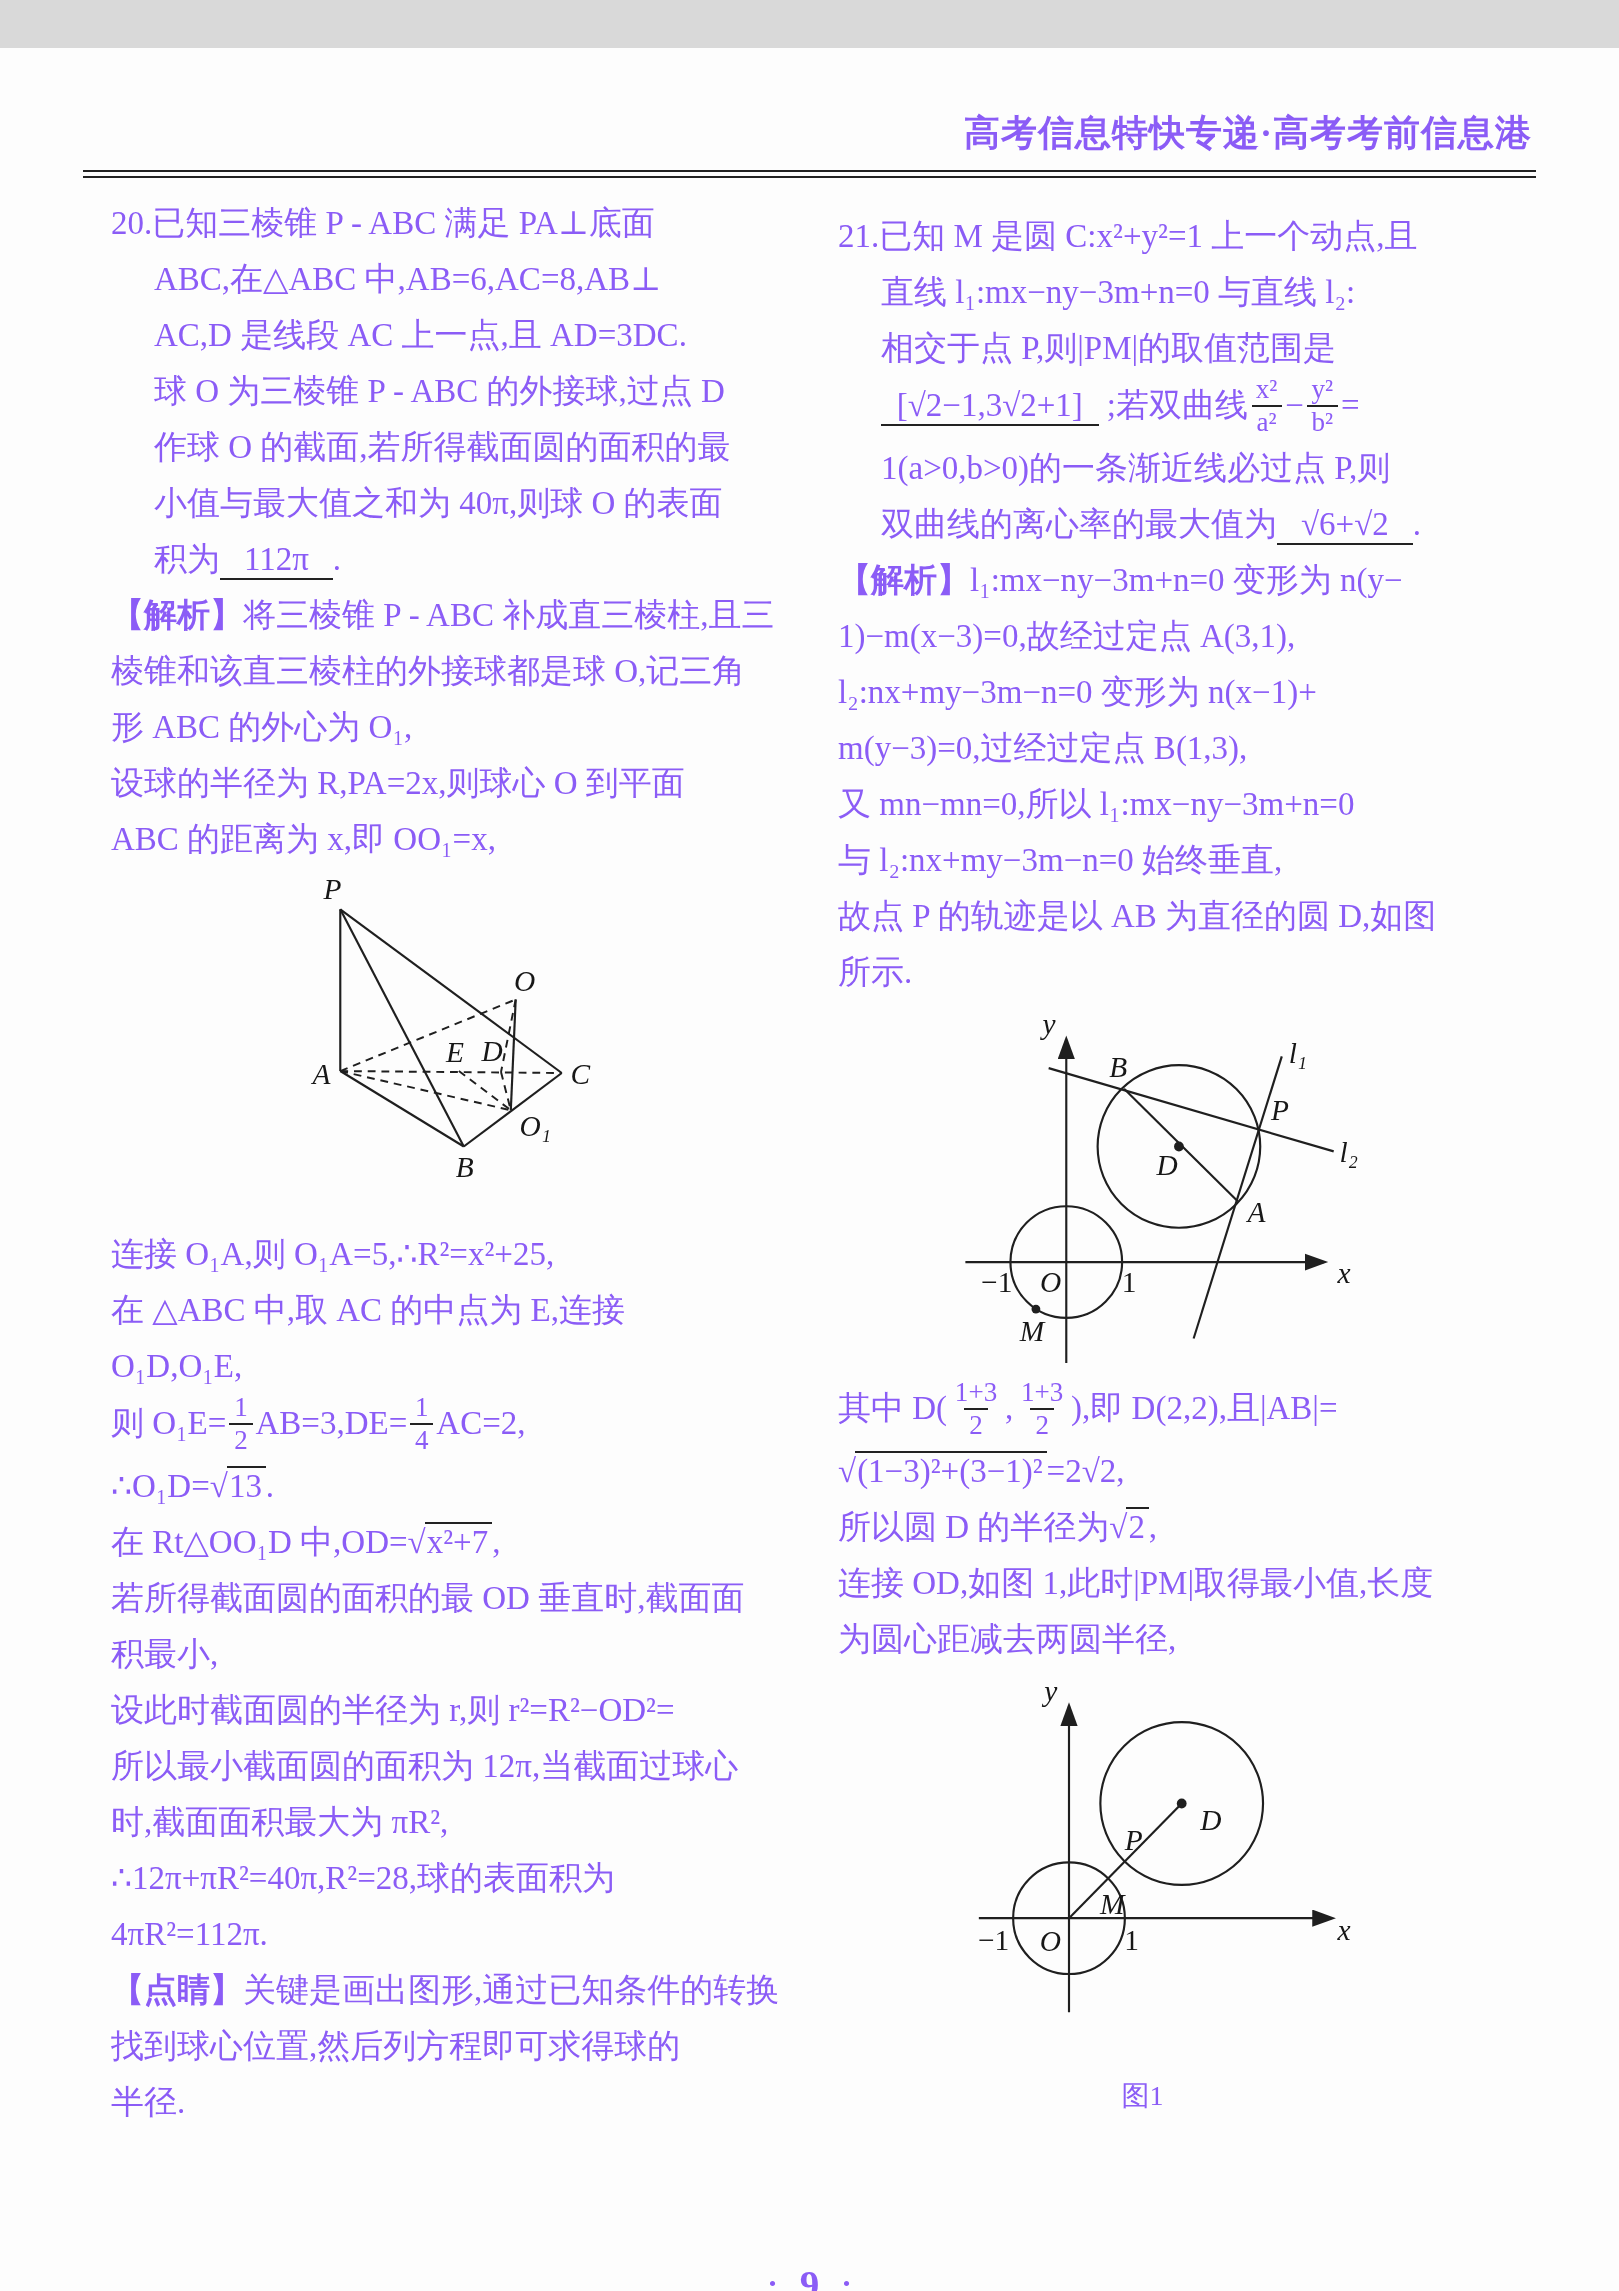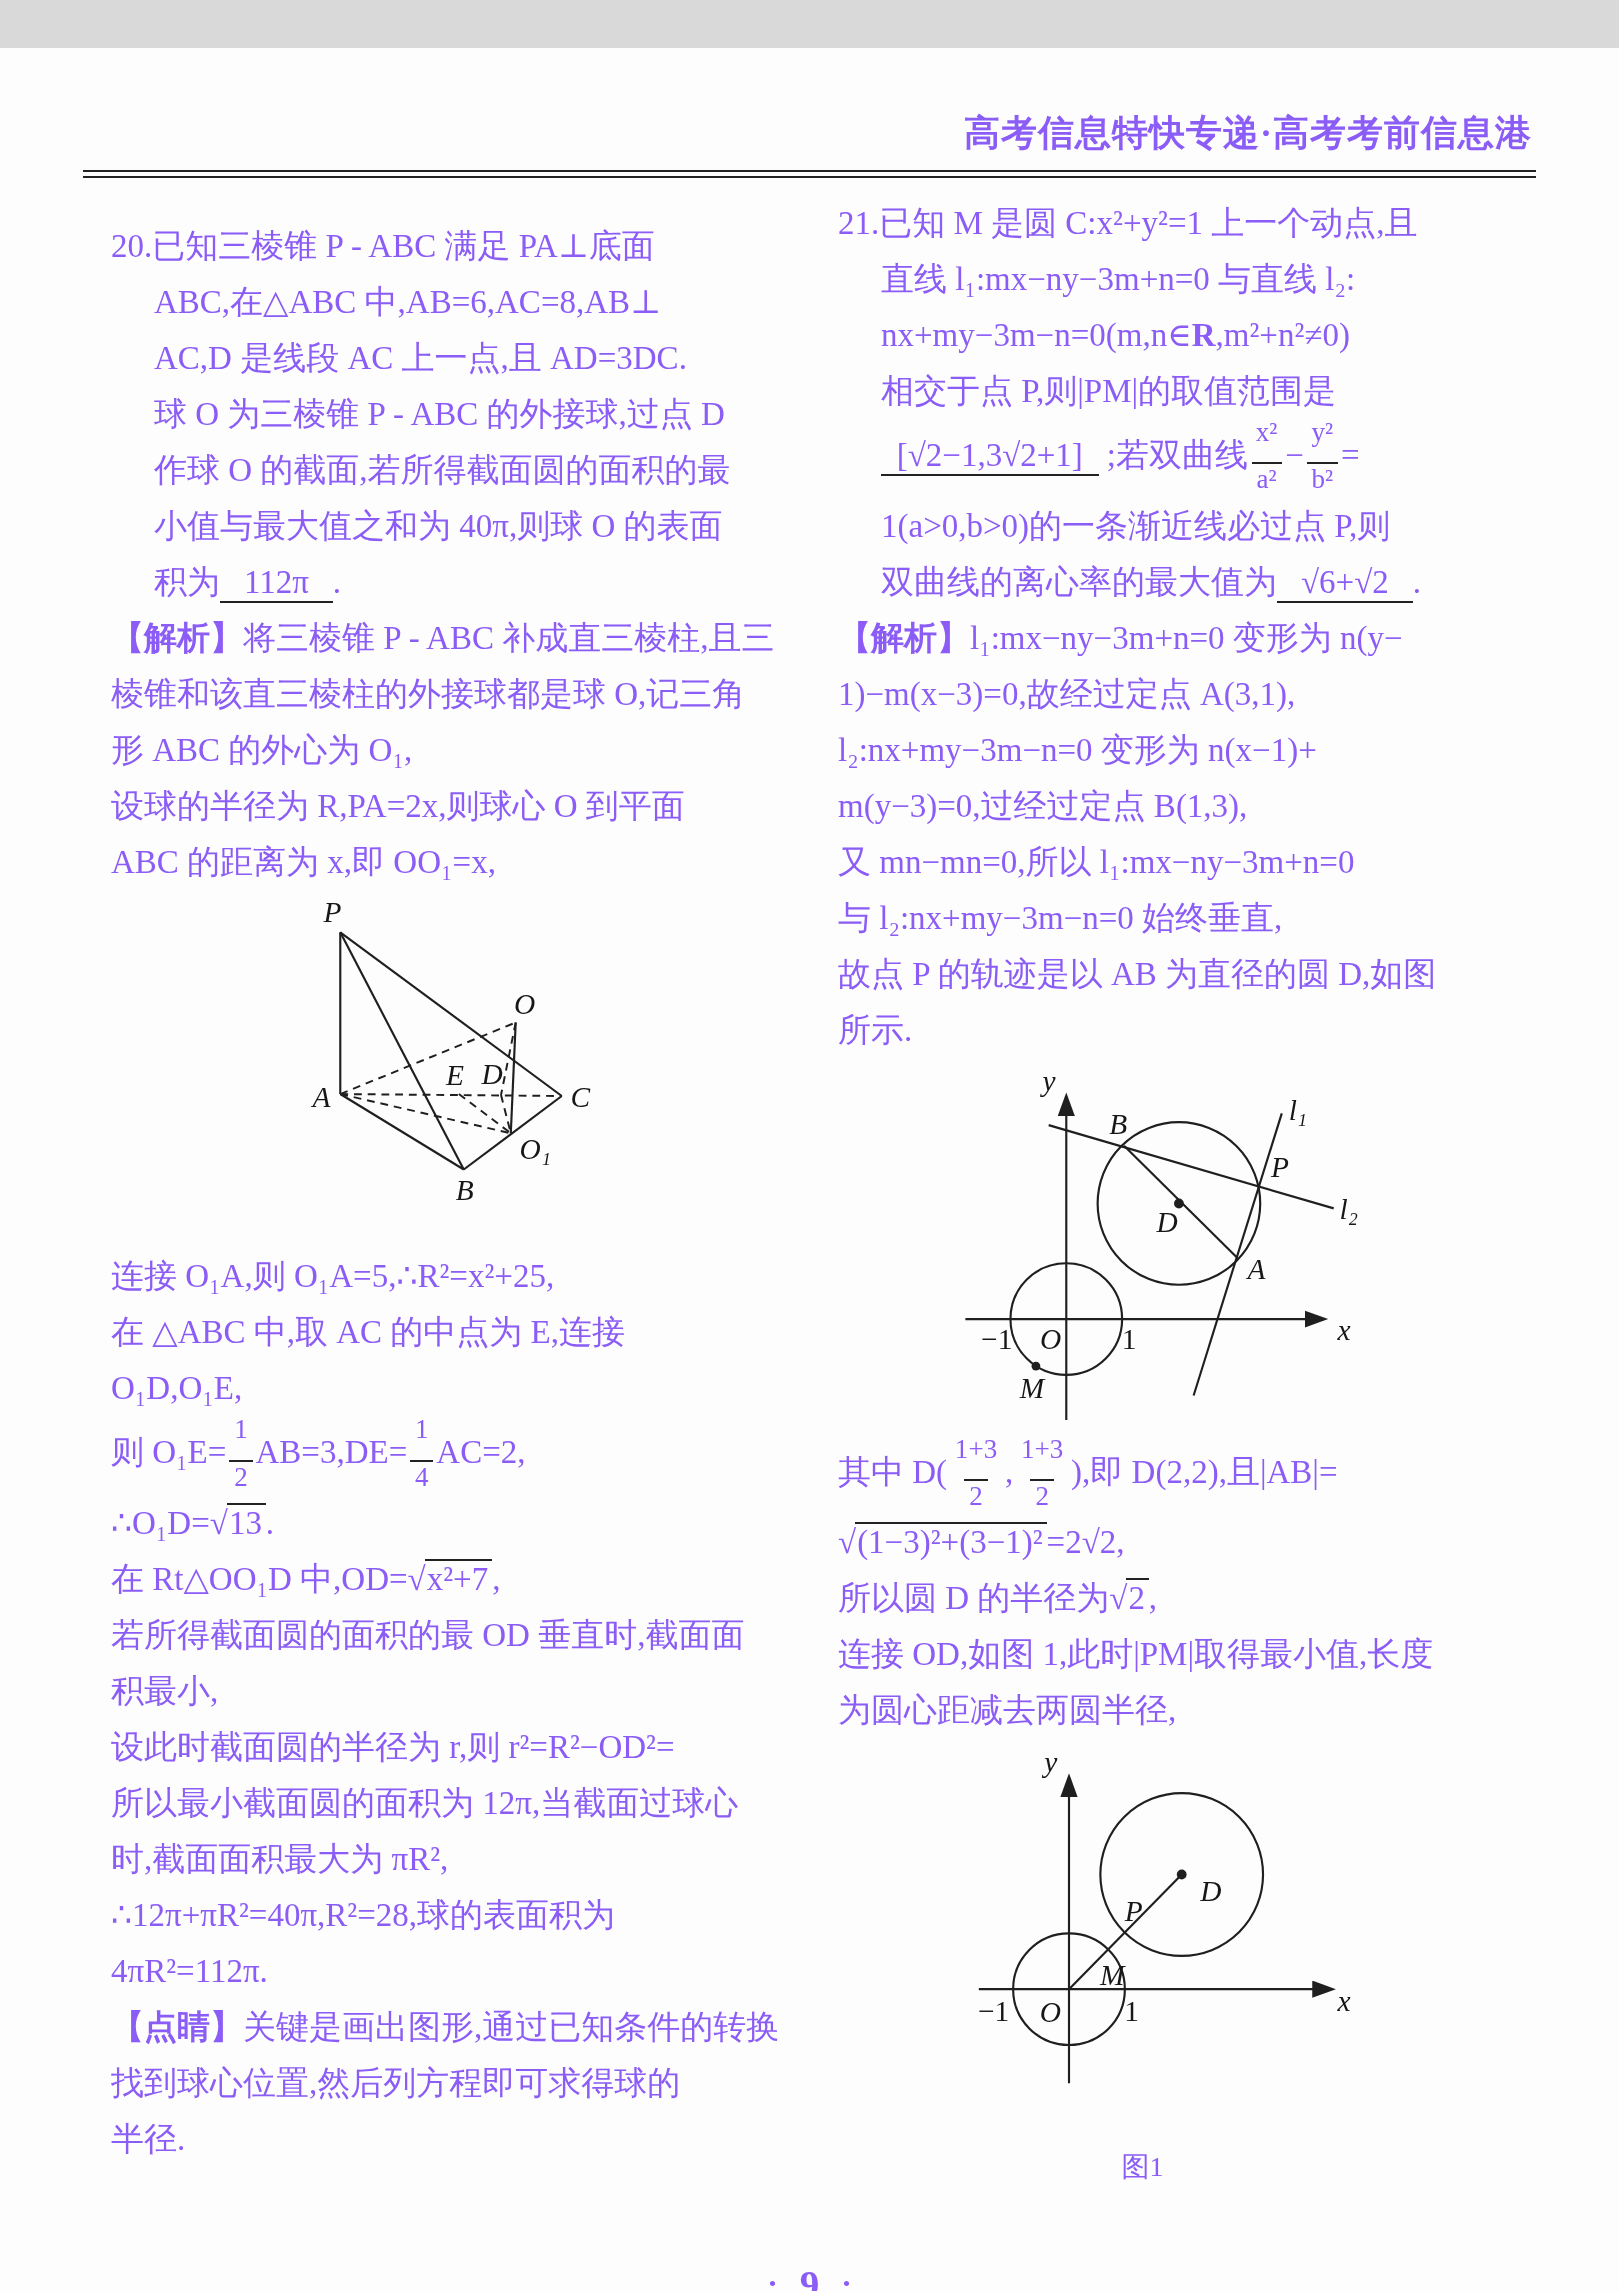--- a/index.html
+++ b/index.html
@@ -10,21 +10,21 @@
   .header-rule{margin-top:11.8px;height:3.9px;border-top:2.9px solid #222;border-bottom:2px solid #222;}
   .columns{display:flex;margin:17.6px 0 0 111px;align-items:center;}
   .col-left{width:693px;margin-right:34px;}
   .col-right{width:737px;}
   .line{font-size:33px;line-height:56px;white-space:nowrap;}
   .hang .line{padding-left:43px;}
   .hang .line:first-child{padding-left:0;}
   b{font-weight:bold;}
   .ans{border-bottom:2.5px solid #222;padding:0 15.7px 1px 15.7px;}
   .frac{display:inline-flex;flex-direction:column;align-items:center;vertical-align:middle;
-        font-size:0.82em;line-height:1.15;margin:0 2.9px;transform:translateY(-2px);gap:14px;}
+        font-size:0.82em;line-height:1.15;margin:0 2.9px;transform:translateY(-2px);}
   .frac .fnum{padding:0 4.9px;}
   .frac .fden{padding:0 4.9px;border-top:2px solid #222;}
   .sqrt .rad{border-top:2px solid #222;padding:0 3.9px 0 2px;margin-left:-1px;}
   .figure svg{display:block;}
   .fig-a{margin:9.8px 0 5.9px 135px;}
   .fig-b{margin:11.8px 0 3.9px 98px;}
   .fig-c{margin:13.7px 0 0 84px;}
   .fig-caption{font-size:28px;text-align:center;width:441px;margin:0 0 0 84px;line-height:45px;}
   svg text{font-size:30px;fill:#171717;font-family:"Liberation Serif","DejaVu Serif",serif;}
   svg .it{font-style:italic;}
@@ -120,21 +120,20 @@
           <div class="line">找到球心位置,然后列方程即可求得球的</div>
           <div class="line">半径.</div>
         </div>
     </div>
 
     <div class="col-right">
       <div class="hang">
 
       <div class="line">21.已知 M 是圆 C:x²+y²=1 上一个动点,且</div>
           <div class="line">直线 l₁:mx−ny−3m+n=0 与直线 l₂:</div>
-          <div class="line">nx+my−3m−n=0(m,n∈<b>R</b>,m²+n²≠0)</div>
           <div class="line">相交于点 P,则|PM|的取值范围是</div>
           <div class="line"><span class="ans">[√2−1,3√2+1]</span> ;若双曲线<span class="frac">
               <span class="fnum">x²</span>
               <span class="fden">a²</span>
             </span>−<span class="frac">
               <span class="fnum">y²</span>
               <span class="fden">b²</span>
             </span>=</div>
           <div class="line">1(a&gt;0,b&gt;0)的一条渐近线必过点 P,则</div>
           <div class="line">双曲线的离心率的最大值为<span class="ans"> √6+√2 </span>.</div>

